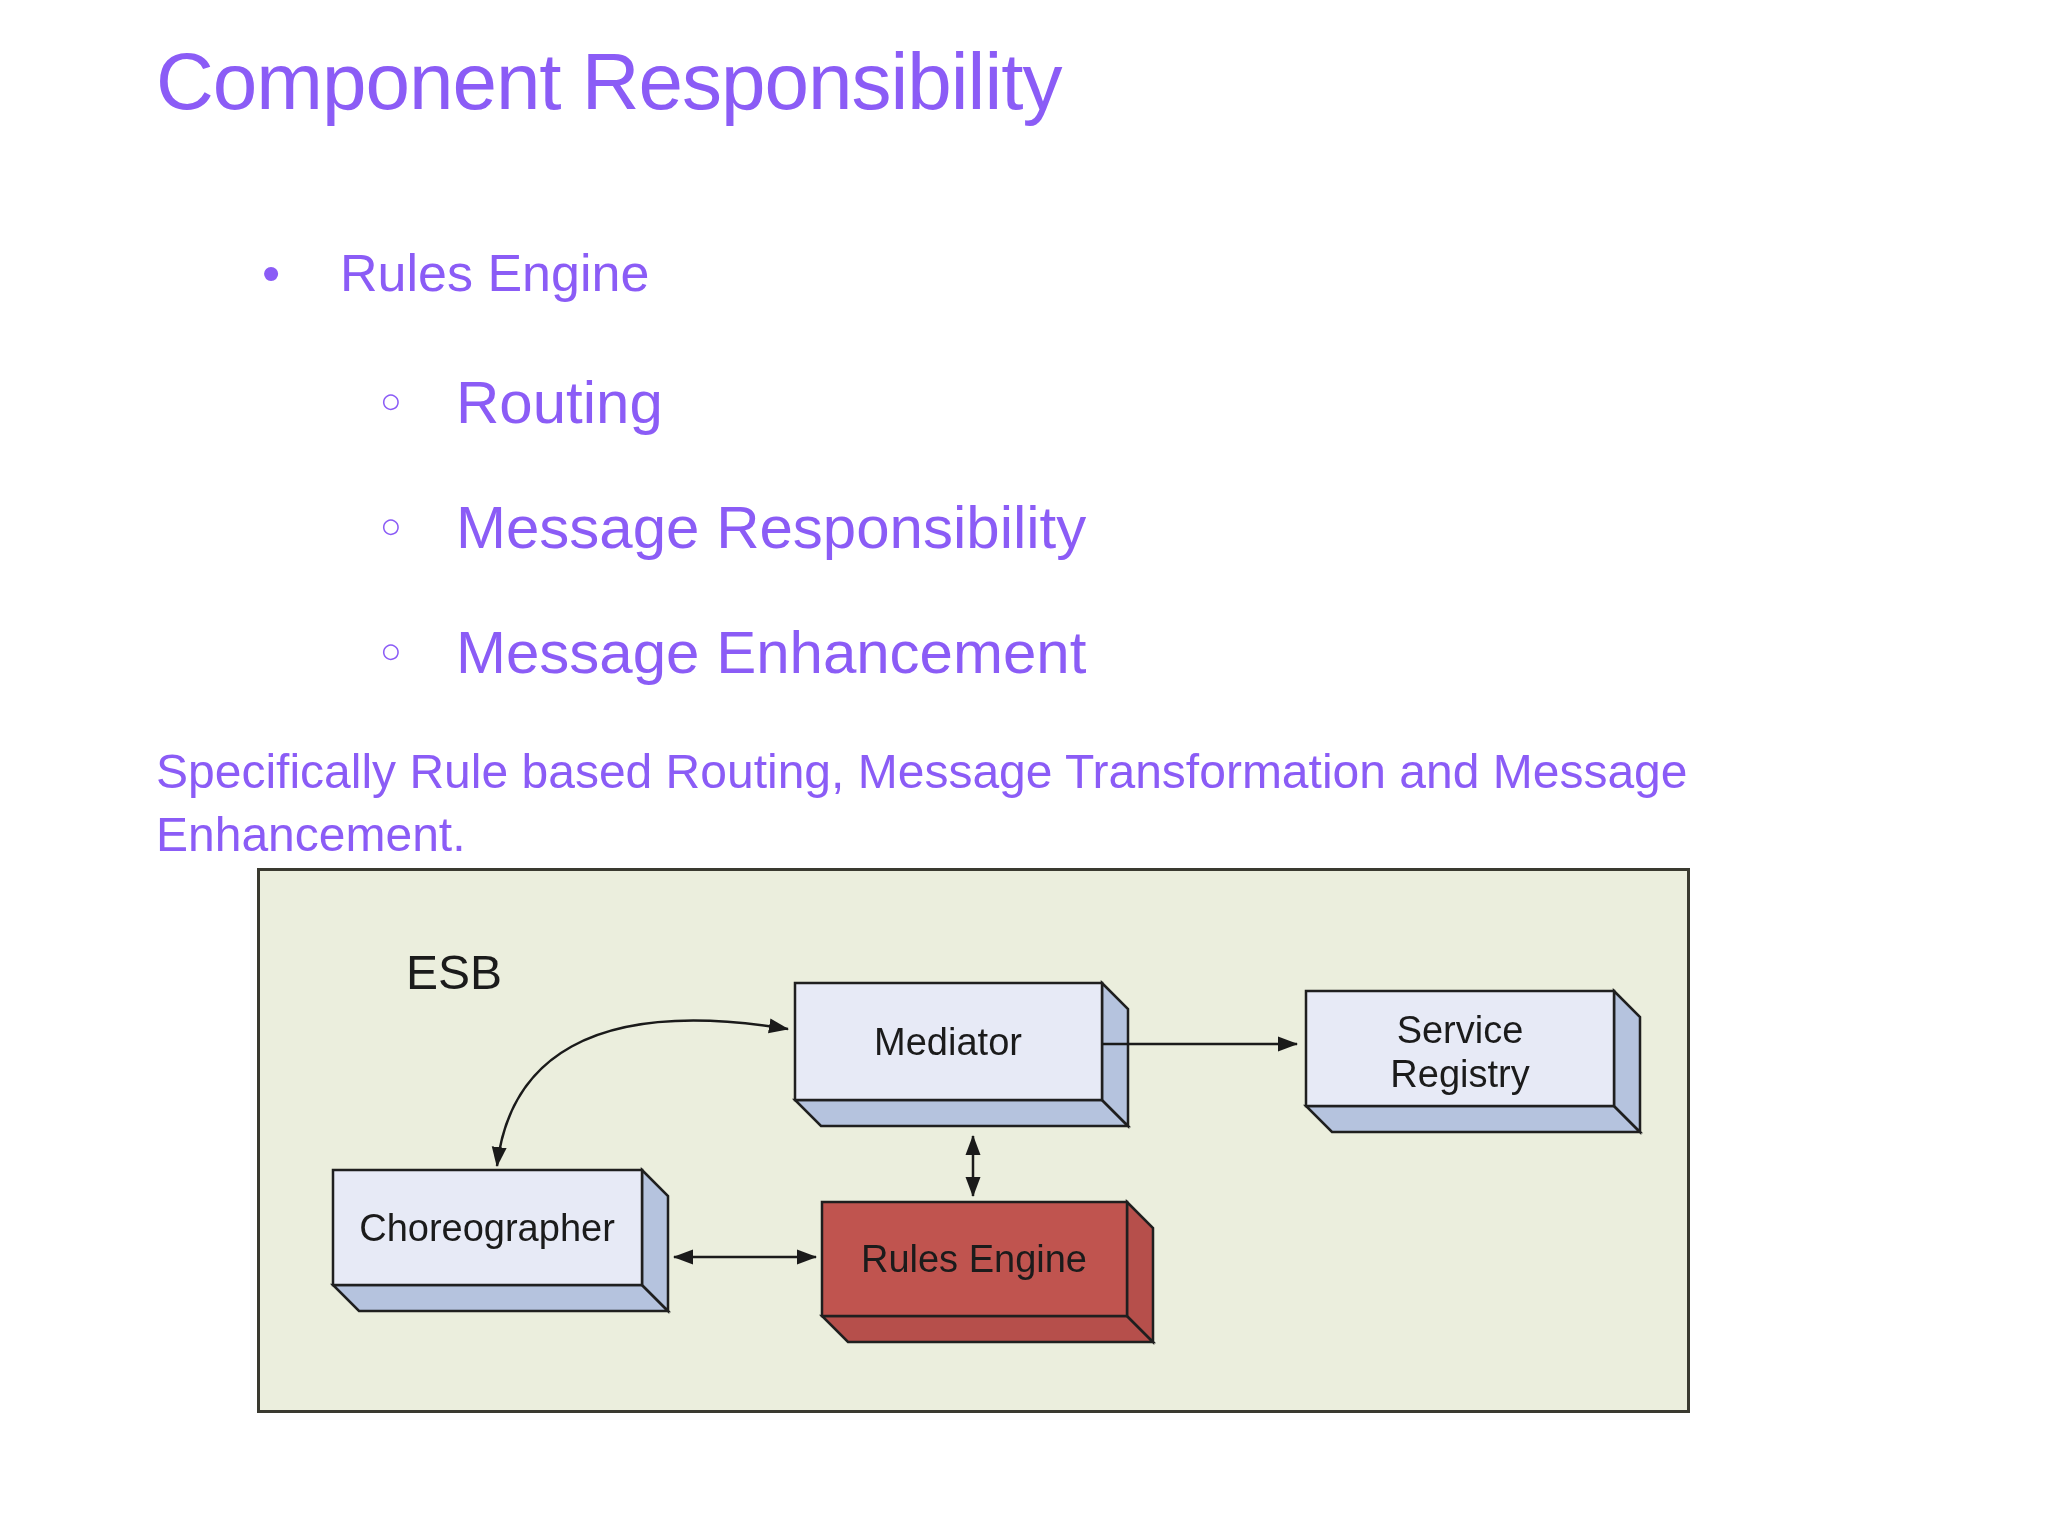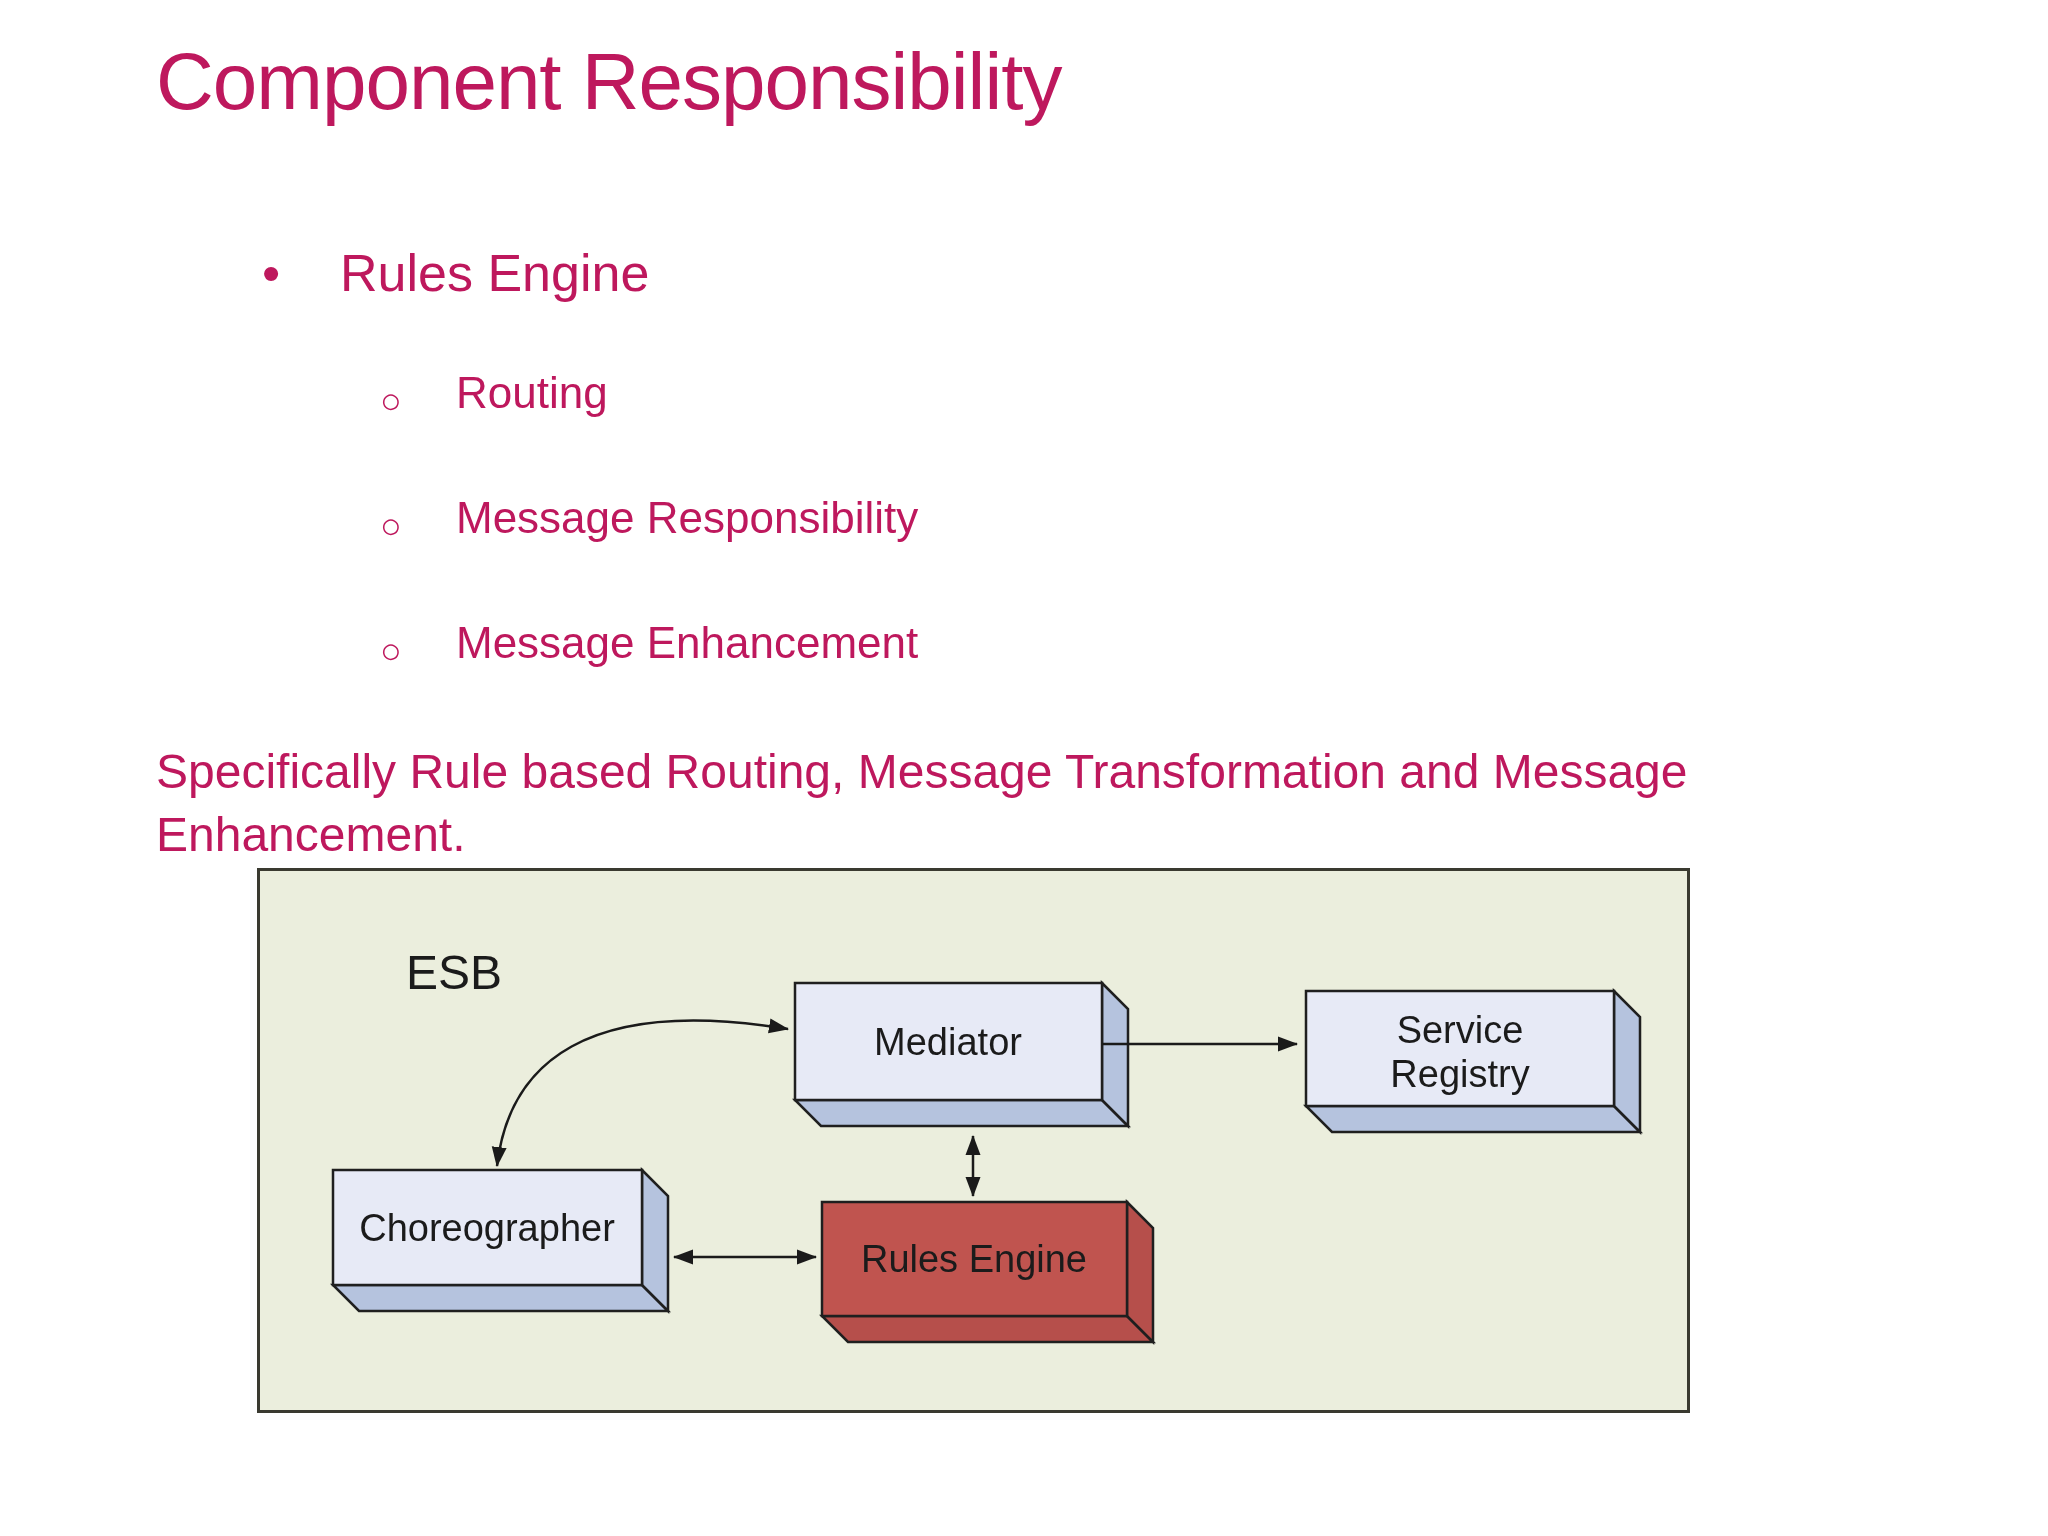--- a/index.html
+++ b/index.html
@@ -2,35 +2,35 @@
 <html><head>
 <meta charset="utf-8">
 <style>
   html,body{margin:0;padding:0;background:#ffffff;}
   .slide{
     position:relative;
     width:2048px;
     height:1536px;
     background:#ffffff;
     font-family:"Liberation Sans", sans-serif;
-    color:#be185d;
+    color:#8b5cf6;
     overflow:hidden;
   }
   .abs{position:absolute;}
   .title{
     left:156px; top:36px;
     font-size:80px;
     letter-spacing:-1px;
     font-weight:400;
     white-space:nowrap;
   }
   .b1-marker{left:262px; top:243px; font-size:52px;}
   .b1-text{left:340px; top:243px; font-size:52px; white-space:nowrap;}
   .sub-marker{left:380px; font-size:36px;}
-  .sub-text{left:456px; font-size:44px; white-space:nowrap;}
+  .sub-text{left:456px; font-size:60px; white-space:nowrap;}
   .sub-row1-m{top:380px;} .sub-row1-t{top:368px;}
   .sub-row2-m{top:505px;} .sub-row2-t{top:493px;}
   .sub-row3-m{top:630px;} .sub-row3-t{top:618px;}
   .paragraph{
     left:156px; top:740px;
     width:1545px;
     font-size:48px;
     line-height:63px;
   }
   .diagram{

